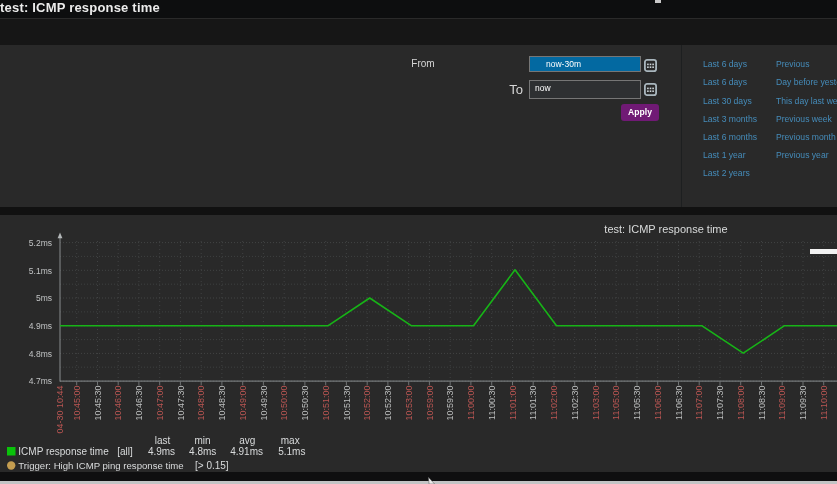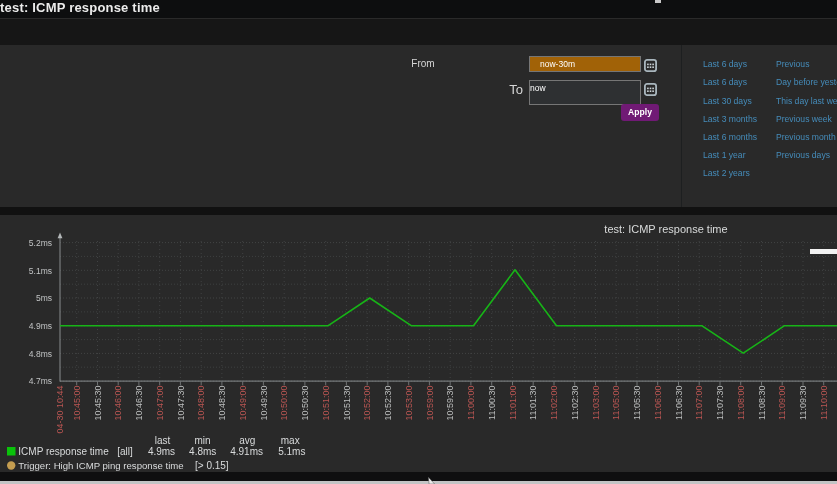--- a/index.html
+++ b/index.html
@@ -7,22 +7,22 @@
 </style></head>
 <body>
 <div class="abs" style="left:0;top:0;width:837px;height:19px;background:#0d0e0f"></div>
 <div class="abs" style="left:0;top:18px;width:837px;height:1px;background:#2a2a2a"></div>
 <div class="abs" style="left:0;top:0;color:#ececec;font-size:13px;font-weight:bold;letter-spacing:0.2px">test: ICMP response time</div>
 <div class="abs" style="left:655px;top:0;width:6px;height:3px;background:#c9c9c9"></div>
 <div class="abs" style="left:0;top:45px;width:837px;height:162px;background:#292929"></div>
 <div class="abs" style="left:681px;top:45px;width:1px;height:162px;background:#1d1f20"></div>
 <div class="abs" style="right:314px;top:58px;color:#d6d6d6;font-size:10px;width:200px;text-align:center">From</div>
 <div class="abs" style="right:314px;top:82px;color:#d6d6d6;font-size:13px;width:200px;text-align:right">To</div>
-<div class="abs" style="left:529px;top:56px;width:112px;height:15.5px;background:#a16207;border:1px solid #767676;color:#fff;font-size:8.5px;line-height:14px;padding-left:10px">now-30m</div>
-<div class="abs" style="left:529px;top:80px;width:112px;height:25px;background:#2e3032;border:1px solid #767676;color:#fff;font-size:8.5px;line-height:14px;">now</div>
+<div class="abs" style="left:529px;top:56px;width:112px;height:15.5px;background:#0369a1;border:1px solid #767676;color:#fff;font-size:8.5px;line-height:14px;padding-left:16px">now-30m</div>
+<div class="abs" style="left:529px;top:80px;width:112px;height:19px;background:#2e3032;border:1px solid #767676;color:#fff;font-size:8.5px;line-height:14px;padding-left:5px">now</div>
 <div class="abs" style="left:644px;top:58px"><svg width="13" height="13" viewBox="0 0 13 13">
       <rect x="0.9" y="0.9" width="11.2" height="11.2" rx="2.2" fill="none" stroke="#a9b6bd" stroke-width="1.8"></rect>
       <g fill="#ccd5d9">
         <rect x="3.1" y="4.6" width="1.6" height="1.6"></rect>
         <rect x="5.7" y="4.6" width="1.6" height="1.6"></rect>
         <rect x="8.3" y="4.6" width="1.6" height="1.6"></rect>
         <rect x="3.1" y="7.4" width="1.6" height="1.6"></rect>
         <rect x="5.7" y="7.4" width="1.6" height="1.6"></rect>
         <rect x="8.3" y="7.4" width="1.6" height="1.6"></rect>
       </g>
@@ -44,21 +44,21 @@
 <div class="lnk" style="left:703px;top:95.5px">Last 30 days</div>
 <div class="lnk" style="left:703px;top:113.7px">Last 3 months</div>
 <div class="lnk" style="left:703px;top:131.9px">Last 6 months</div>
 <div class="lnk" style="left:703px;top:150.1px">Last 1 year</div>
 <div class="lnk" style="left:703px;top:168.3px">Last 2 years</div>
 <div class="lnk" style="left:776px;top:59.1px">Previous</div>
 <div class="lnk" style="left:776px;top:77.3px">Day before yesterday</div>
 <div class="lnk" style="left:776px;top:95.5px">This day last week</div>
 <div class="lnk" style="left:776px;top:113.7px">Previous week</div>
 <div class="lnk" style="left:776px;top:131.9px">Previous month</div>
-<div class="lnk" style="left:776px;top:150.1px">Previous days</div>
+<div class="lnk" style="left:776px;top:150.1px">Previous year</div>
 <div class="abs" style="left:0;top:207px;width:837px;height:8px;background:#111111"></div>
 <div class="abs" style="left:0;top:215px;width:837px;height:257px;background:#292929"></div>
 <svg width="837" height="262" viewBox="0 0 837 262" style="position:absolute;left:0;top:215px;" font-family="Liberation Sans, sans-serif">
 <line x1="76.7" y1="26" x2="76.7" y2="166.10000000000002" stroke="#404243" stroke-width="1" stroke-dasharray="1 3"></line>
 <line x1="97.5" y1="26" x2="97.5" y2="166.10000000000002" stroke="#404243" stroke-width="1" stroke-dasharray="1 3"></line>
 <line x1="118.2" y1="26" x2="118.2" y2="166.10000000000002" stroke="#404243" stroke-width="1" stroke-dasharray="1 3"></line>
 <line x1="138.9" y1="26" x2="138.9" y2="166.10000000000002" stroke="#404243" stroke-width="1" stroke-dasharray="1 3"></line>
 <line x1="159.7" y1="26" x2="159.7" y2="166.10000000000002" stroke="#404243" stroke-width="1" stroke-dasharray="1 3"></line>
 <line x1="180.4" y1="26" x2="180.4" y2="166.10000000000002" stroke="#404243" stroke-width="1" stroke-dasharray="1 3"></line>
 <line x1="201.2" y1="26" x2="201.2" y2="166.10000000000002" stroke="#404243" stroke-width="1" stroke-dasharray="1 3"></line>

